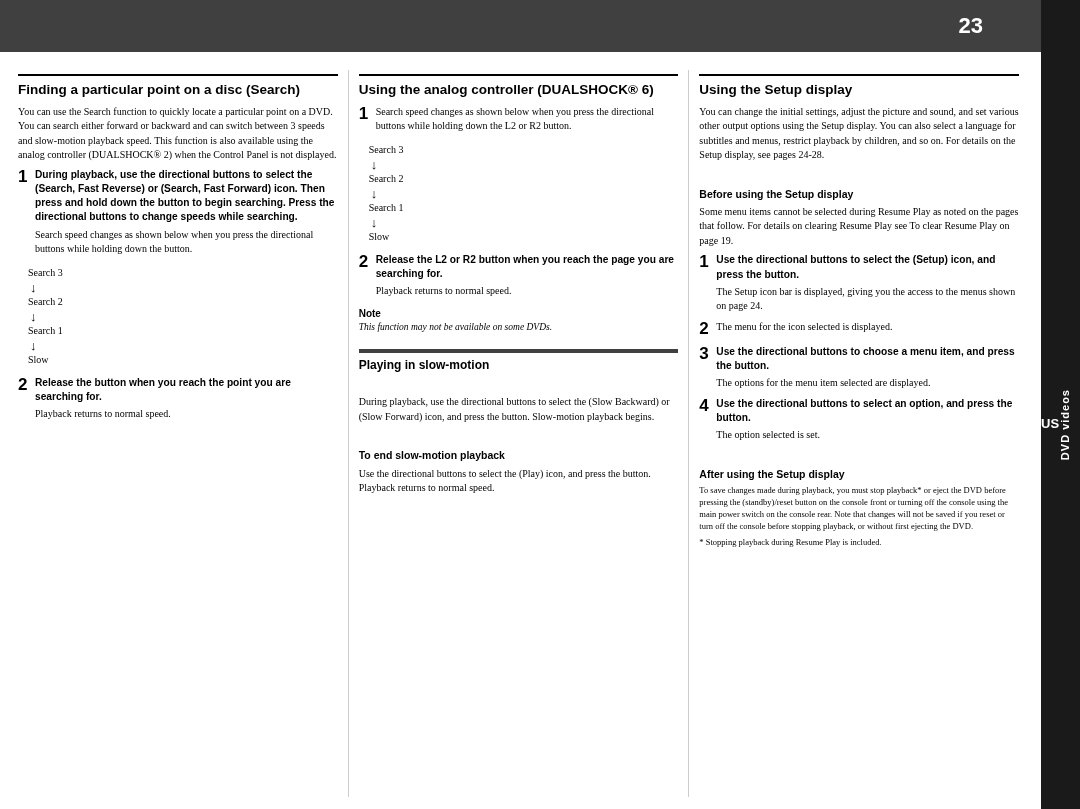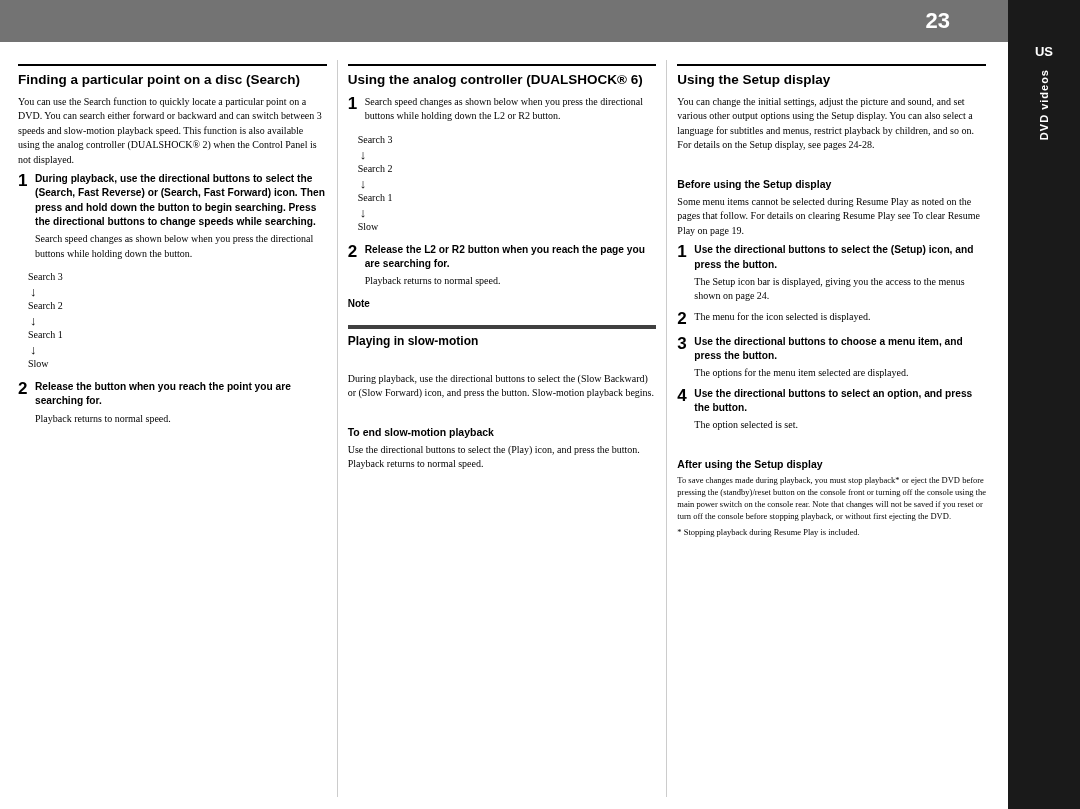--- a/index.html
+++ b/index.html
@@ -22,41 +22,41 @@
     
     .main-content {
       flex: 1;
       display: flex;
       flex-direction: column;
       padding: 0;
     }
 
     
     .top-bar {
-      background: #737373;
-      height: 42px;
+      background: #404040;
+      height: 52px;
       display: flex;
       align-items: center;
       justify-content: flex-end;
       padding-right: 58px;
     }
 
     .page-number {
       color: #fff;
       font-size: 22px;
       font-weight: bold;
       font-family: Arial, sans-serif;
     }
 
     
     .right-sidebar {
-      width: 72px;
+      width: 39px;
       background: #1a1a1a;
       display: flex;
-      flex-direction: column;
+      flex-direction: row;
       align-items: center;
       padding-top: 36px;
     }
 
     .sidebar-label-us {
       color: #fff;
       font-size: 13px;
       font-weight: bold;
       font-family: Arial, sans-serif;
       margin-top: 8px;
@@ -296,20 +296,21 @@
         <div class="step step-2">
           <div class="step-num">2</div>
           <div class="step-content">
             <div class="step-bold">Release the L2 or R2 button when you reach the page you are searching for.</div>
             <div class="step-normal">Playback returns to normal speed.</div>
           </div>
         </div>
 
         <div class="note-box">
           <div class="note-label">Note</div>
+          <div class="note-text">This function may not be available on some DVDs.</div>
         </div>
 
         <div style="margin-top: 14px;">
           <div class="section-title-medium">Playing in slow-motion</div>
           <p>During playback, use the directional buttons to select the (Slow Backward) or (Slow Forward) icon, and press the   button. Slow-motion playback begins.</p>
           <div class="subsection-title">To end slow-motion playback</div>
           <p>Use the directional buttons to select the (Play) icon, and press the   button. Playback returns to normal speed.</p>
         </div>
       </div>
 

